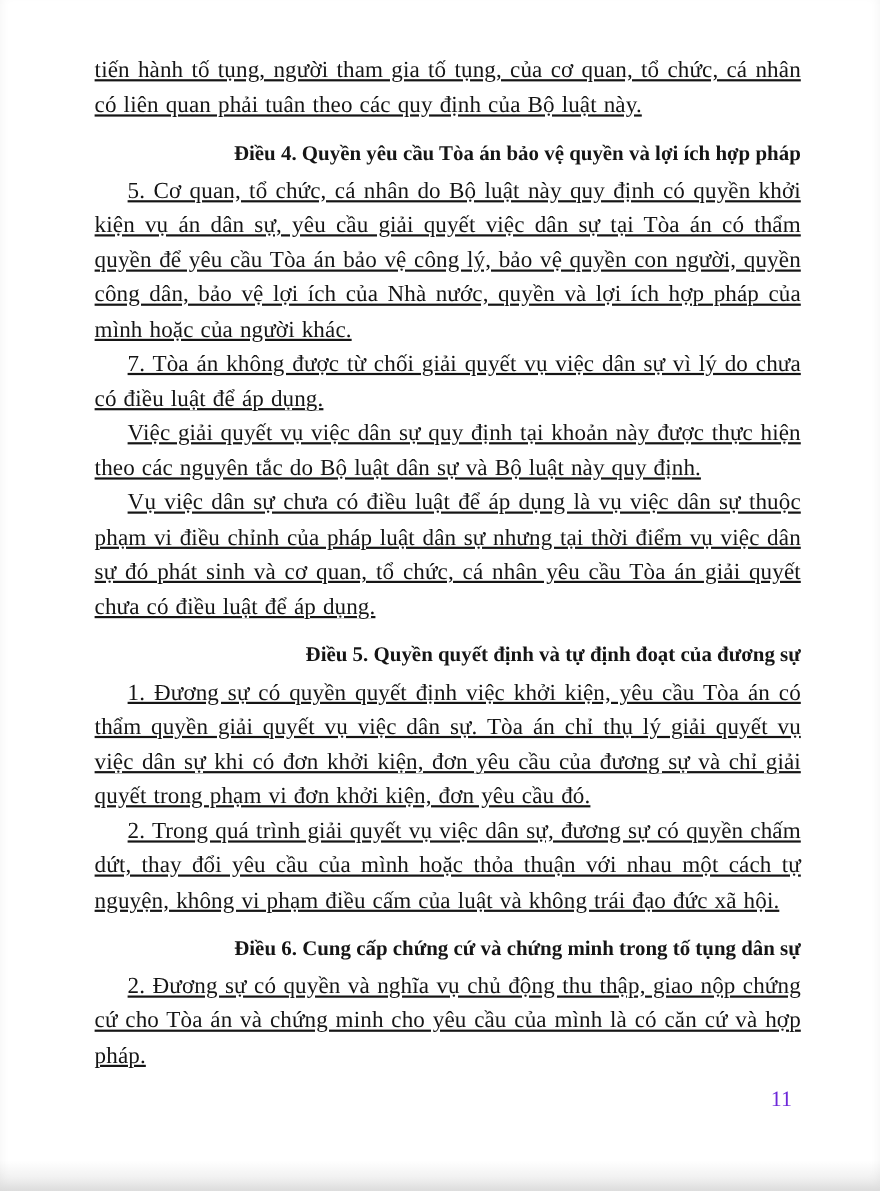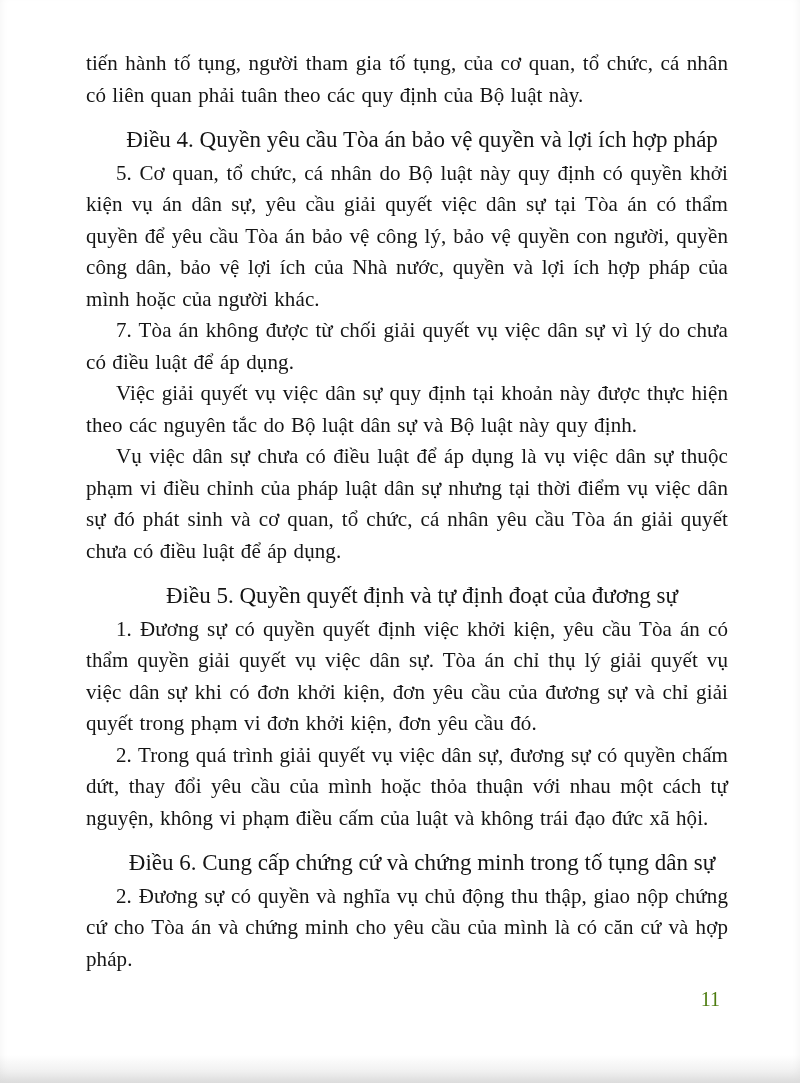--- a/index.html
+++ b/index.html
@@ -26,40 +26,41 @@
     right: 72px;
     font-size: 21px;
     line-height: 31.5px;
     text-align: justify;
   }
   .para {
     margin: 0;
     text-indent: 30px;
     letter-spacing: 0.1px;
     word-spacing: 1px;
+    text-decoration: underline;
   }
   .para.continuation {
     text-indent: 0;
   }
   .heading {
     margin: 0;
     padding-top: 13px;
     padding-bottom: 2px;
     text-indent: 30px;
-    font-weight: normal;
-    font-size: 23px;
+    font-weight: bold;
+    font-size: 19px;
     line-height: 31.5px;
-    text-align: center;
+    text-align: right;
   }
   .page-number {
     position: absolute;
     right: 80px;
     bottom: 72px;
     font-size: 20px;
-    color: #4d7c0f;
+    color: #6d28d9;
   }
   .bottom-shadow {
     position: absolute;
     left: 0;
     right: 0;
     bottom: 0;
     height: 28px;
     background: linear-gradient(to bottom, rgba(255,255,255,0), rgba(120,120,120,0.18));
     pointer-events: none;
   }

